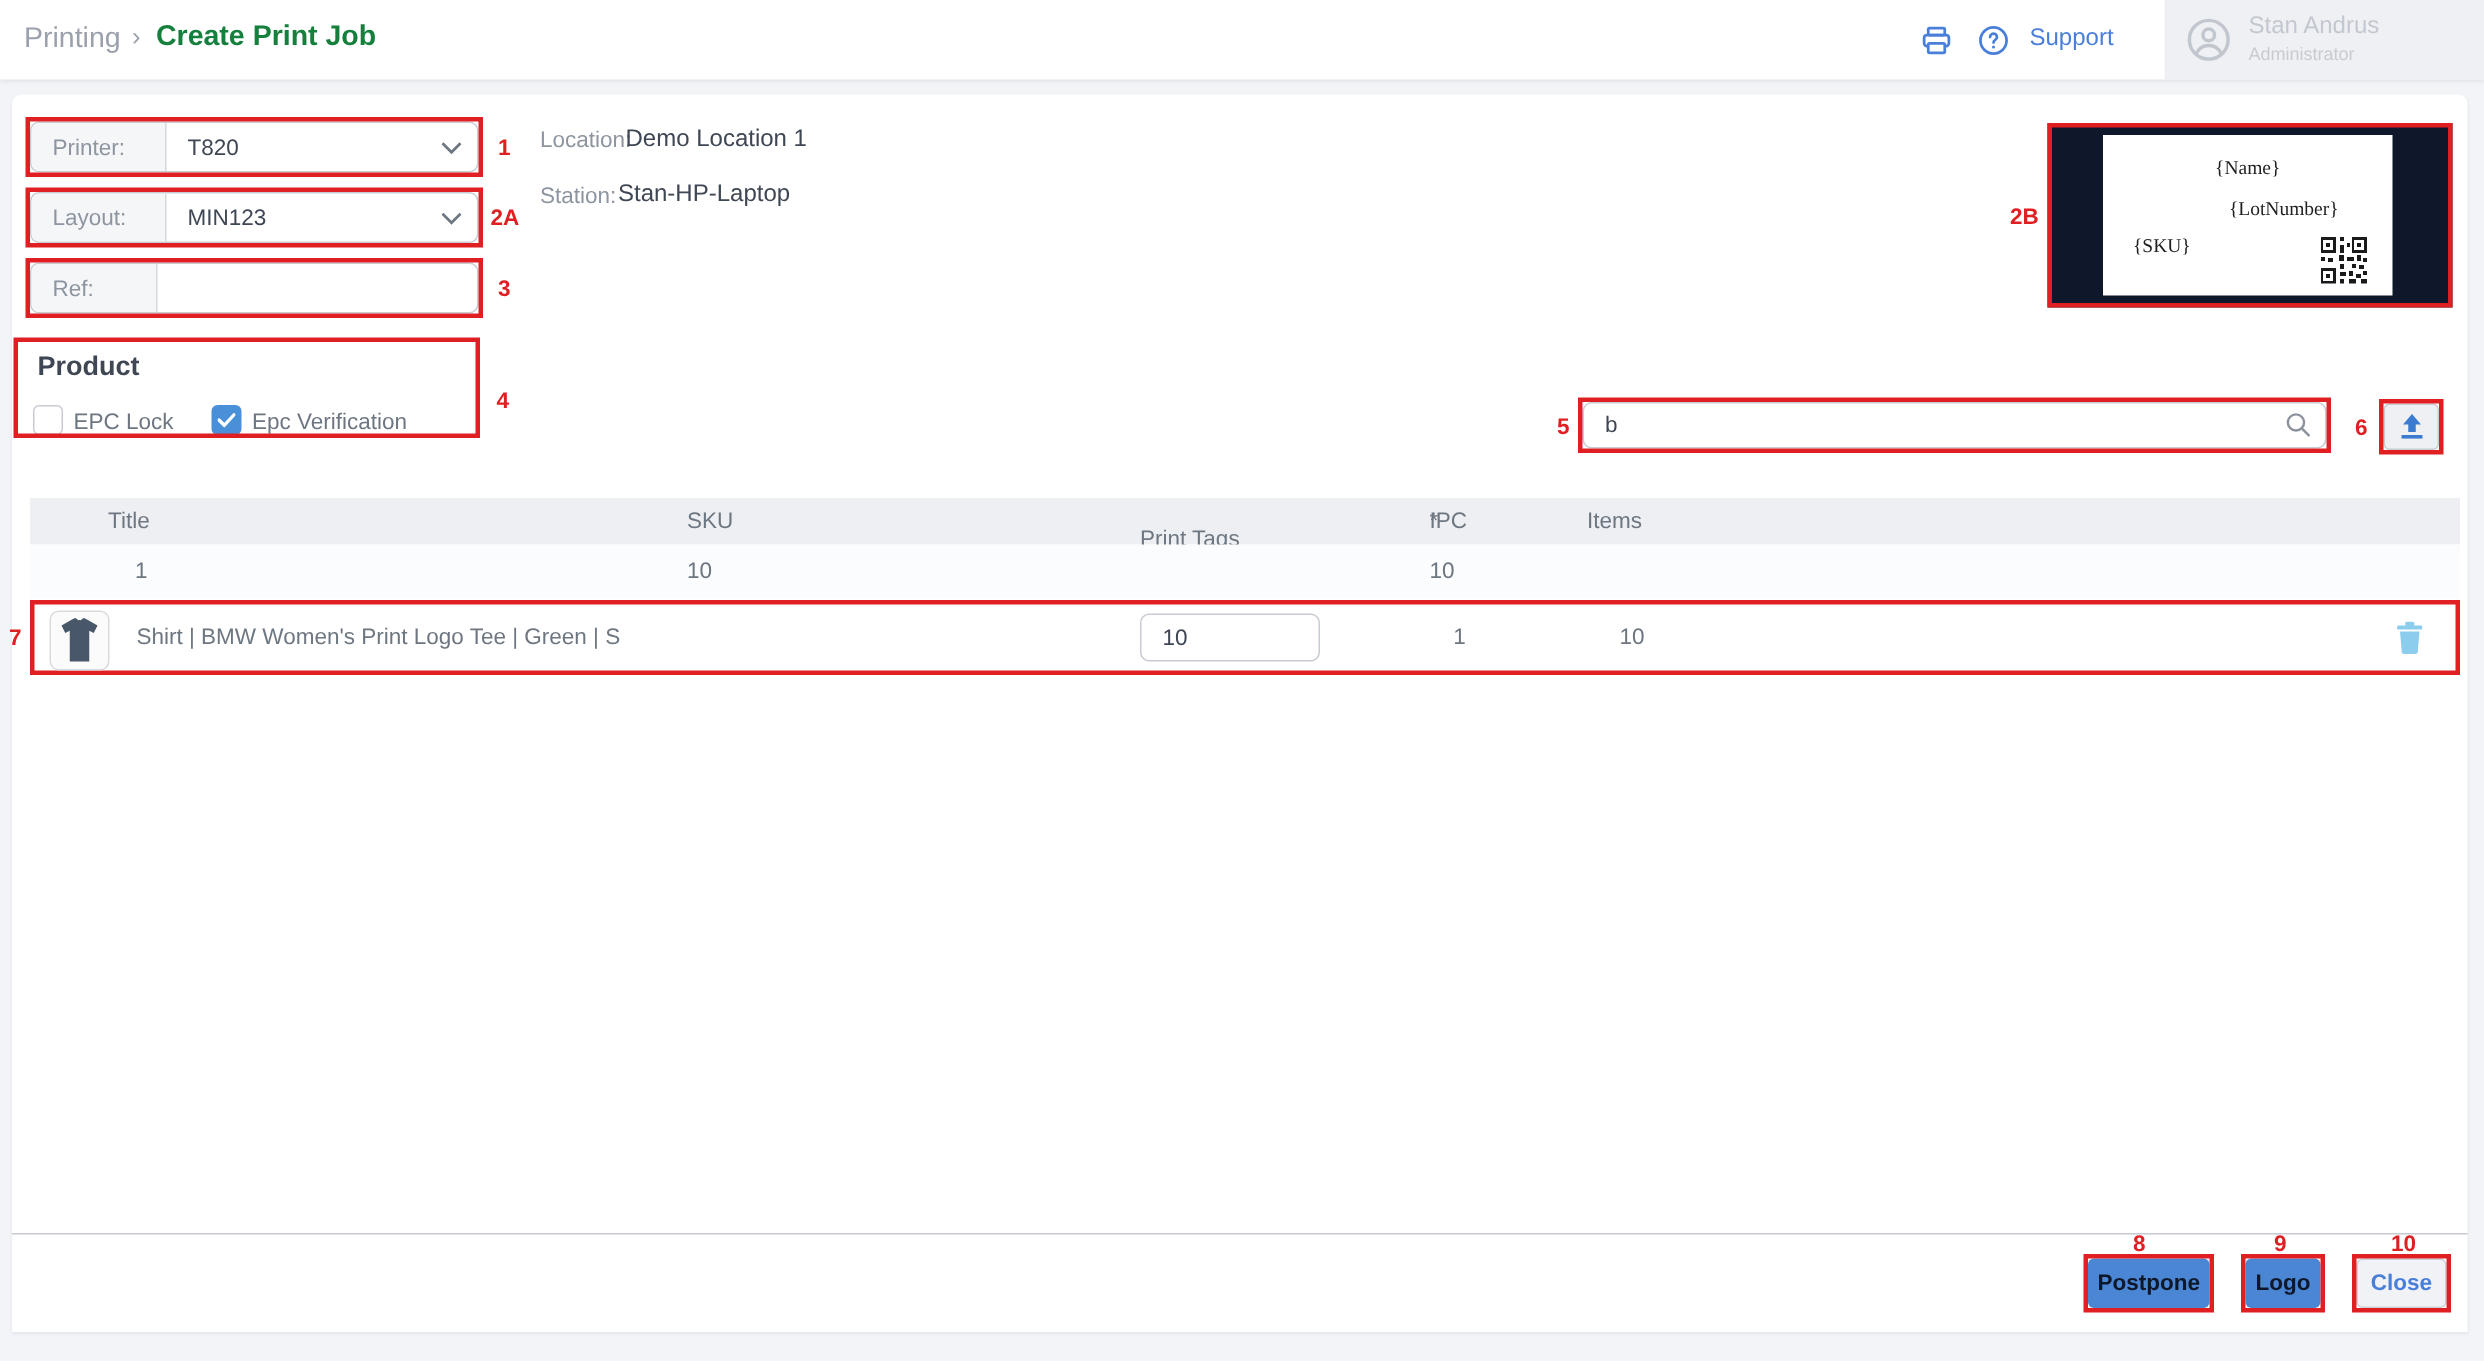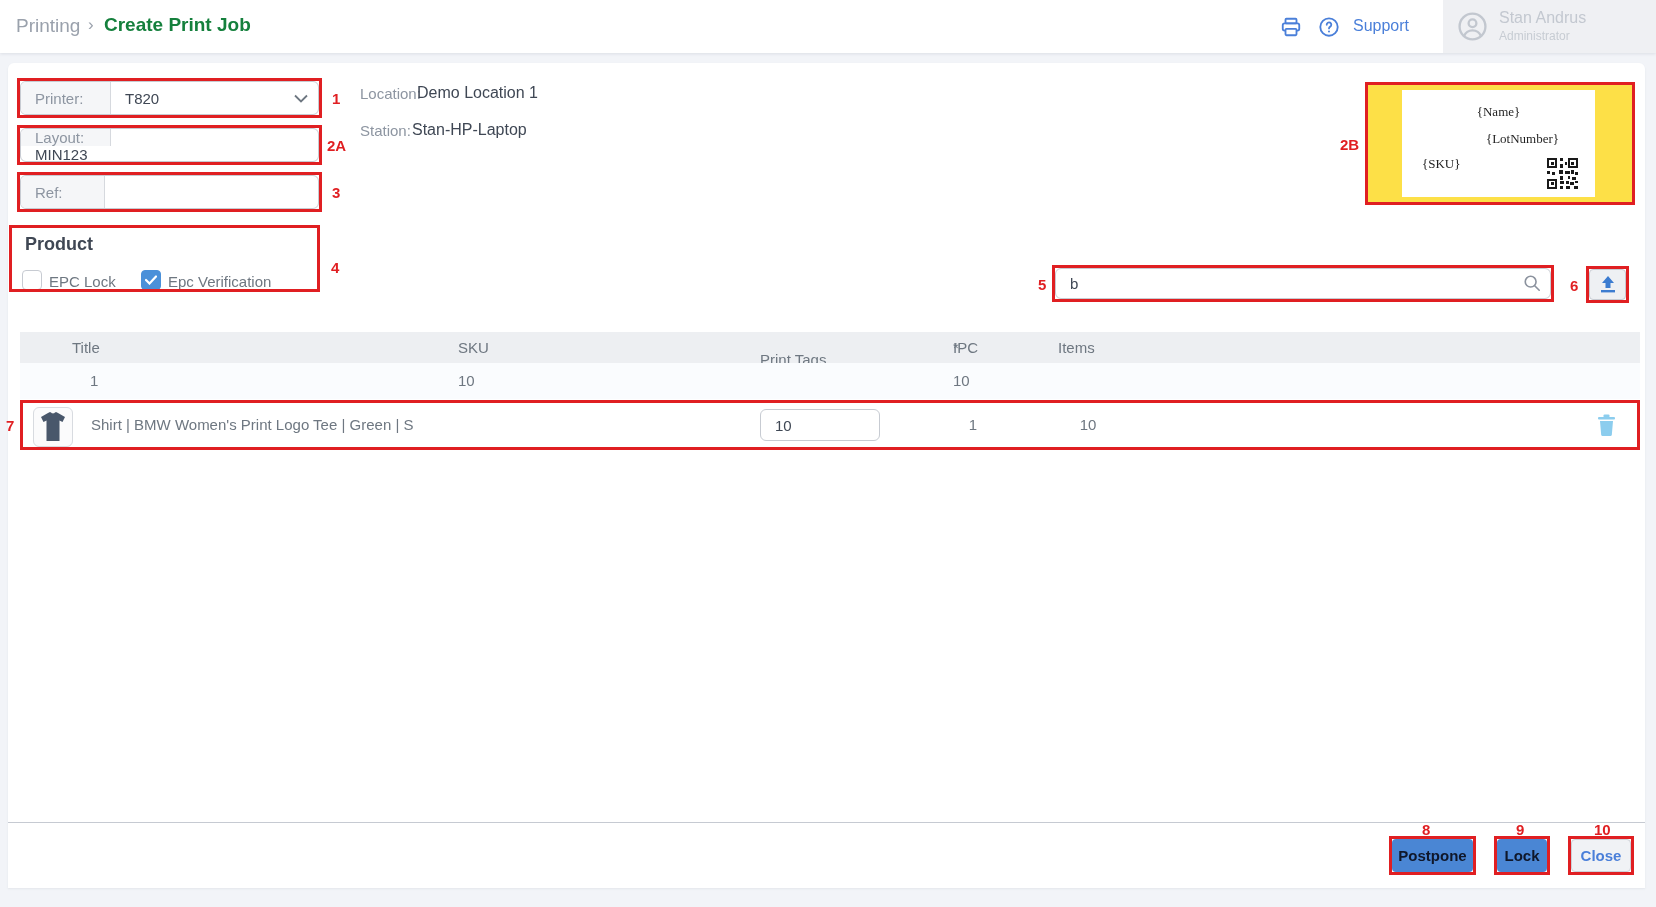--- a/index.html
+++ b/index.html
@@ -36,21 +36,21 @@
                     font-size:15px; display:flex; align-items:center; padding-left:14px; }
   .igroup .ivalue { flex:1; display:flex; align-items:center; padding-left:14px; font-size:15px; color:#3f4754; cursor:pointer; }
   .igroup .ichev { width:34px; display:flex; align-items:center; justify-content:center; cursor:pointer; }
   .igroup input { border:none; outline:none; flex:1; font-size:15px; color:#3f4754; padding-left:14px;
                   font-family:"Liberation Sans", sans-serif; background:transparent; }
 
   .fld-label { position:absolute; font-size:15px; color:#8d95a1; }
   .fld-value { position:absolute; font-size:16px; color:#3f4754; }
 
   
-  .preview-outer { position:absolute; left:1365px; top:82px; width:270px; height:123px; background:#fde047; }
+  .preview-outer { position:absolute; left:1365px; top:82px; width:270px; height:123px; background:#0f172a; }
   .preview-label { position:absolute; left:37px; top:8px; width:193px; height:107px; background:#ffffff;
                    font-family:"Liberation Serif", serif; font-size:13px; color:#1f1f1f; }
   .pv-name { position:absolute; left:0; top:14px; width:100%; text-align:center; }
   .pv-lot  { position:absolute; left:0; top:41px; width:100%; text-align:center;padding-left:48px; }
   .pv-sku  { position:absolute; left:20px; top:66px; }
   .pv-qr   { position:absolute; right:17px; bottom:8px; width:31px; height:31px; }
 
   
   .product-title { position:absolute; left:25px; top:234px; font-size:18px; font-weight:bold; color:#3f4754; }
   .cb { position:absolute; width:20px; height:20px; border-radius:4px; cursor:pointer; }
@@ -144,21 +144,21 @@
     <span class="ivalue">T820</span>
     <span class="ichev">
       <svg width="14" height="9" viewBox="0 0 14 9" fill="none" stroke="#6e7781" stroke-width="1.8">
           <path d="M1 1.5 7 7.5 13 1.5"></path>
         </svg>
     </span>
   </div>
   <span class="anno-num" style="left:332px; top:90px;">1</span>
 
   <div class="anno" style="left:17px; top:125px; width:305px; height:40px;"></div>
-  <div class="igroup" style="left:20px; top:128px; width:299px; height:34px;flex-direction:column;">
+  <div class="igroup" style="left:20px; top:128px; width:299px; height:34px;">
     <span class="ilabel">Layout:</span>
     <span class="ivalue">MIN123</span>
     <span class="ichev">
       <svg width="14" height="9" viewBox="0 0 14 9" fill="none" stroke="#6e7781" stroke-width="1.8">
           <path d="M1 1.5 7 7.5 13 1.5"></path>
         </svg>
     </span>
   </div>
   <span class="anno-num" style="left:327px; top:137px;">2A</span>
 
@@ -293,19 +293,19 @@
   <span class="anno-num" style="left:6px; top:417px;">7</span>
 
   <div class="f-divider"></div>
 
   <span class="anno-num" style="left:1422px; top:821px;">8</span>
   <div class="anno" style="left:1389px; top:836px; width:87px; height:39px;"></div>
   <button class="btn btn-blue b-postpone">Postpone</button>
 
   <span class="anno-num" style="left:1516px; top:821px;">9</span>
   <div class="anno" style="left:1494px; top:836px; width:56px; height:39px;"></div>
-  <button class="btn btn-blue b-print">Lock</button>
+  <button class="btn btn-blue b-print">Logo</button>
 
   <span class="anno-num" style="left:1594px; top:821px;">10</span>
   <div class="anno" style="left:1568px; top:836px; width:66px; height:39px;"></div>
   <button class="btn btn-gray b-close">Close</button>
 
 </div>
 
 </body></html>

